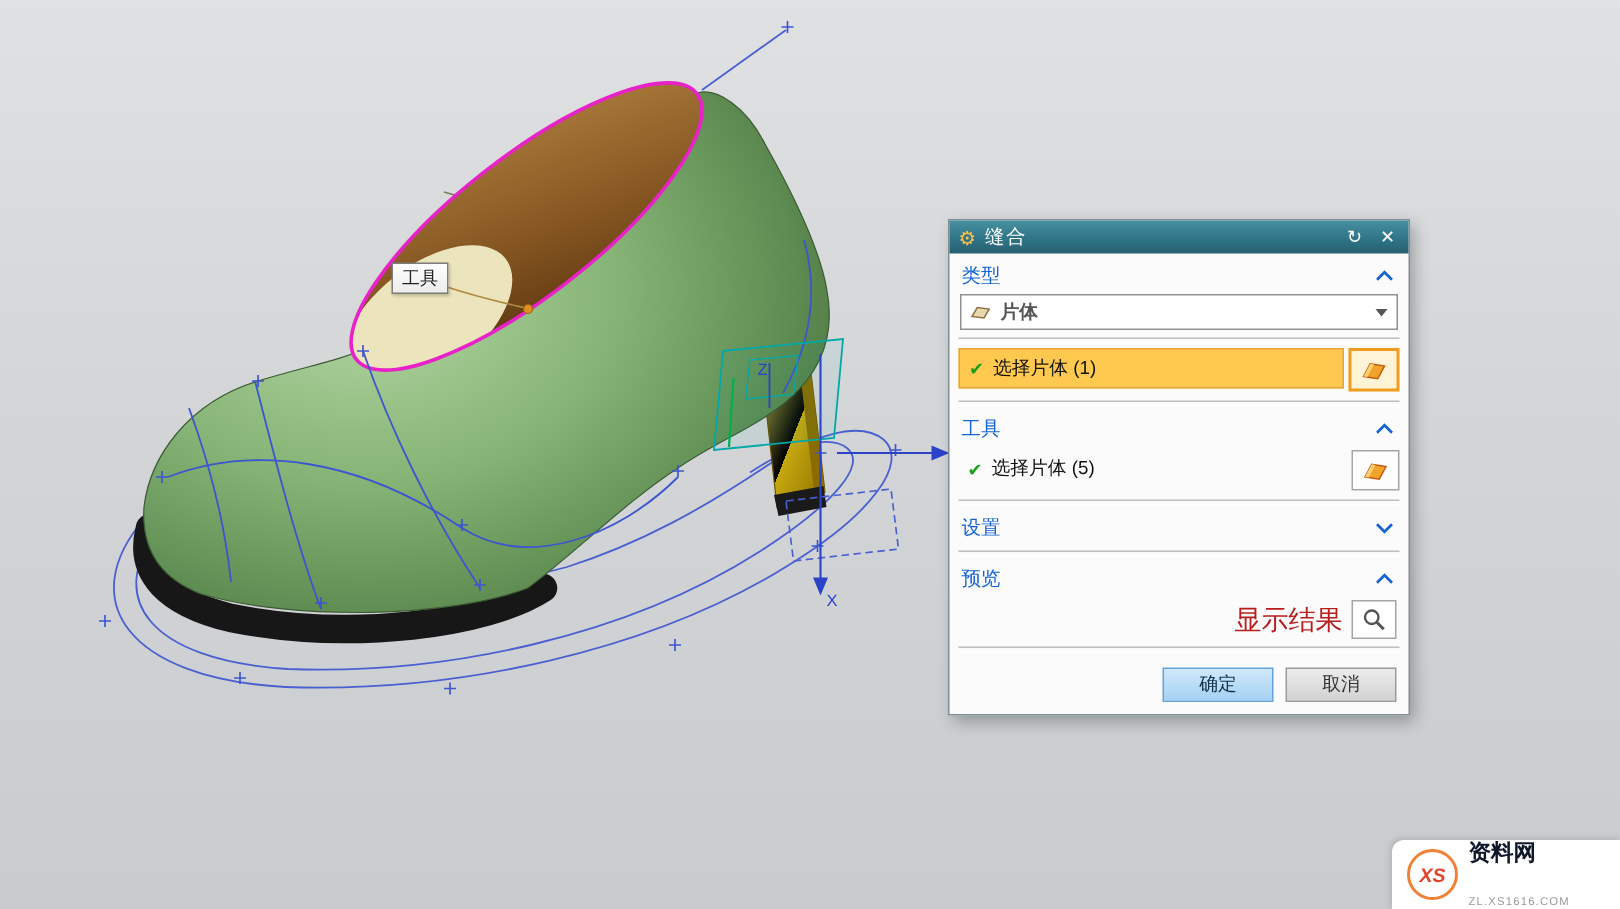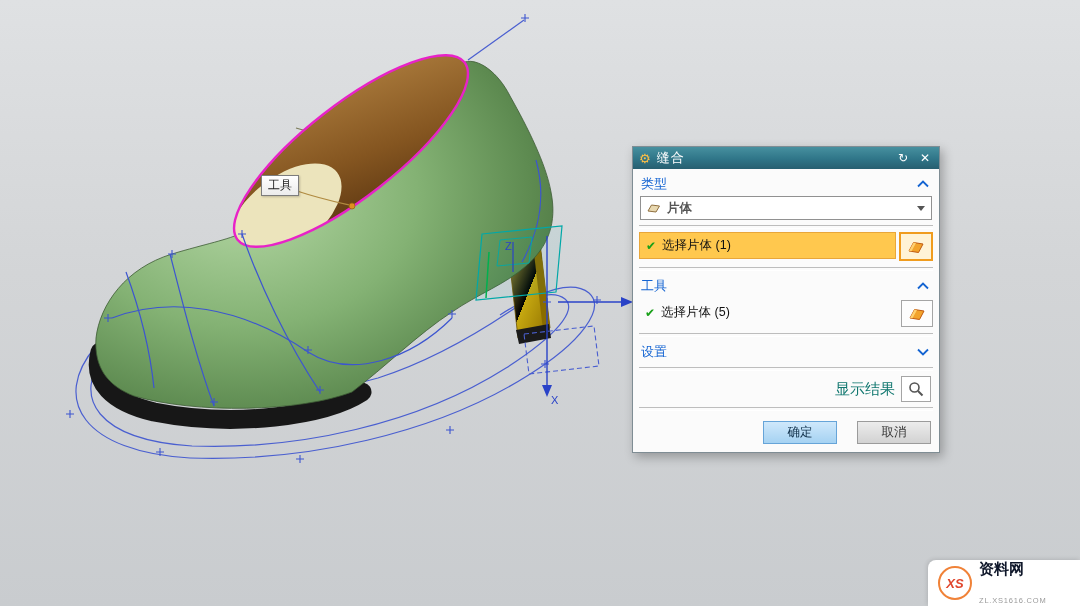--- a/index.html
+++ b/index.html
@@ -62,24 +62,24 @@
   .sel-field.plain{background:transparent;}
   .check{color:#18a018;font-size:12px;font-weight:bold;}
   .icon-btn{
     width:30px;display:flex;align-items:center;justify-content:center;
     background:#fdfdfd;border:1px solid #a5a5a5;cursor:pointer;
   }
   .icon-btn.active{border:2px solid #f09c1e;background:#fff3d6;}
   .icon-btn.square{height:25px;}
 
   .preview-row{height:30px;display:flex;align-items:center;justify-content:flex-end;gap:6px;padding:0 2px;}
-  .preview-label{font-size:15px;color:#0f766e;}
+  .preview-label{font-size:18px;color:#b91c1c;}
   .mag-btn{width:28px;height:24px;display:flex;align-items:center;justify-content:center;background:#fff;border:1px solid #a5a5a5;cursor:pointer;}
 
-  .btn-row{display:flex;justify-content:flex-end;gap:20px;padding:7px 2px 1px 2px;text-align:center;}
+  .btn-row{display:flex;justify-content:flex-end;gap:8px;padding:7px 2px 1px 2px;text-align:center;}
   .btn{
     min-width:52px;height:21px;display:flex;align-items:center;justify-content:center;
     font-size:12.5px;cursor:pointer;padding:0 10px;
   }
   .btn.ok{background:linear-gradient(#cfe8fb,#a5d2f2);border:1px solid #66a4d8;color:#10304a;}
   .btn.cancel{background:linear-gradient(#ececec,#d2d2d2);border:1px solid #9b9b9b;color:#333;}
 
   
   .watermark{
     position:absolute;right:0;bottom:0;width:134px;height:46px;
@@ -260,20 +260,26 @@
     <div class="sep"></div>
 
     <div class="sec-header">
       <span>设置</span>
       <svg class="chev" width="12" height="8">
         <polyline points="1,1.5 6,6.5 11,1.5" fill="none" stroke="#1464d2" stroke-width="1.8"></polyline>
       </svg>
     </div>
     <div class="sep"></div>
 
+    <div class="sec-header">
+      <span>预览</span>
+      <svg class="chev" width="12" height="8">
+        <polyline points="1,6.5 6,1.5 11,6.5" fill="none" stroke="#1464d2" stroke-width="1.8"></polyline>
+      </svg>
+    </div>
     <div class="preview-row">
       <span class="preview-label">显示结果</span>
       <div class="mag-btn">
         <svg width="16" height="16">
           <circle cx="6.5" cy="6.5" r="4.5" fill="none" stroke="#555" stroke-width="1.6"></circle>
           <line x1="10" y1="10" x2="14.5" y2="14.5" stroke="#555" stroke-width="2"></line>
         </svg>
       </div>
     </div>
     <div class="sep"></div>

